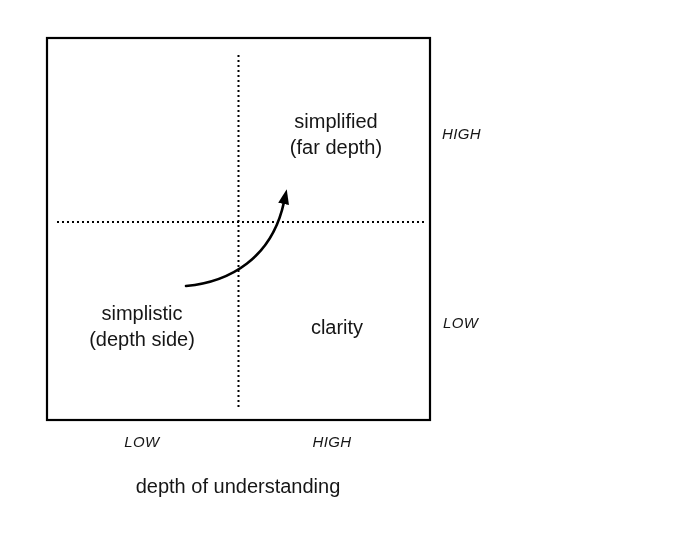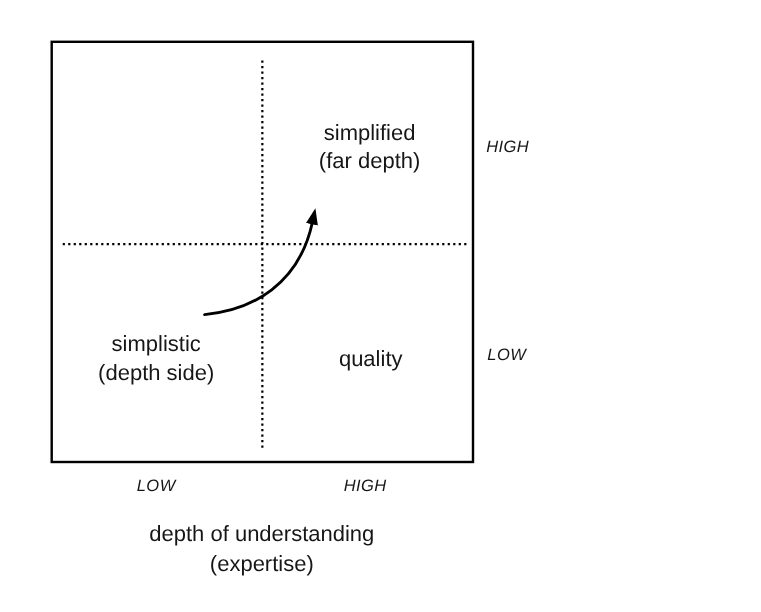--- a/index.html
+++ b/index.html
@@ -73,30 +73,29 @@
     <div>simplified</div>
     <div>(far depth)</div>
   </div>
 
   <div class="label quad-label" style="left:142px; top:300px;">
     <div>simplistic</div>
     <div>(depth side)</div>
   </div>
 
   <div class="label quad-label" style="left:337px; top:314px;">
-    <div>quality</div>
+    <div>clarity</div>
   </div>
 
   <div class="label tick-label" style="left:442px; top:126px;">HIGH</div>
 
   <div class="label tick-label" style="left:443px; top:315px;">LOW</div>
 
 
   <div class="label tick-label tick-centered" style="left:142px; top:434px;">LOW</div>
 
   <div class="label tick-label tick-centered" style="left:332px; top:434px;">HIGH</div>
 
   <div class="label axis-title" style="left:238px; top:473px;">
     <div>depth of understanding</div>
-    <div>(expertise)</div>
   </div>
 
 </div>
 
 </body></html>

